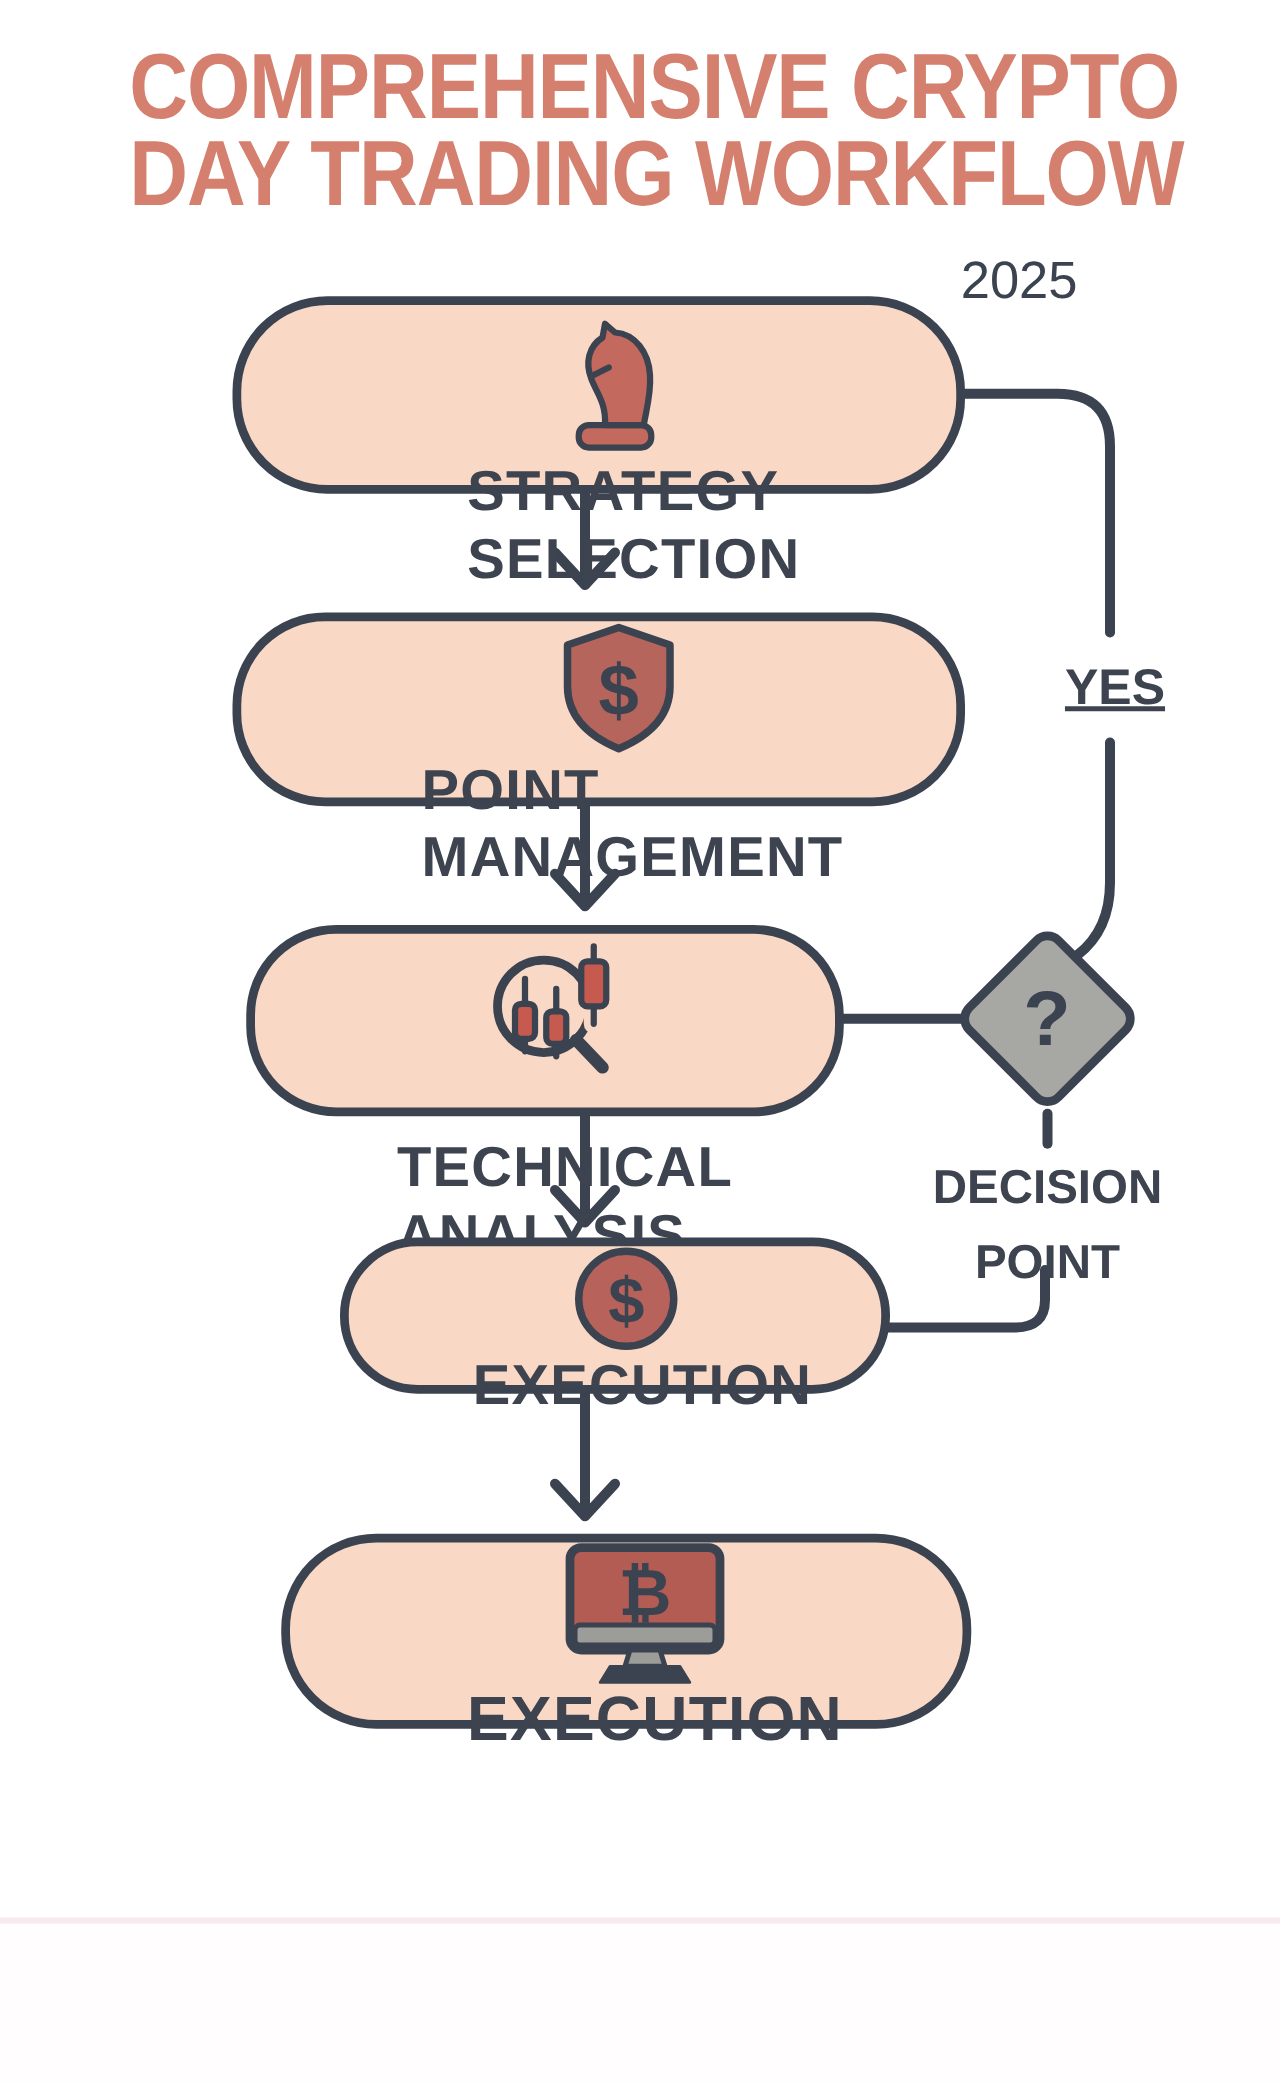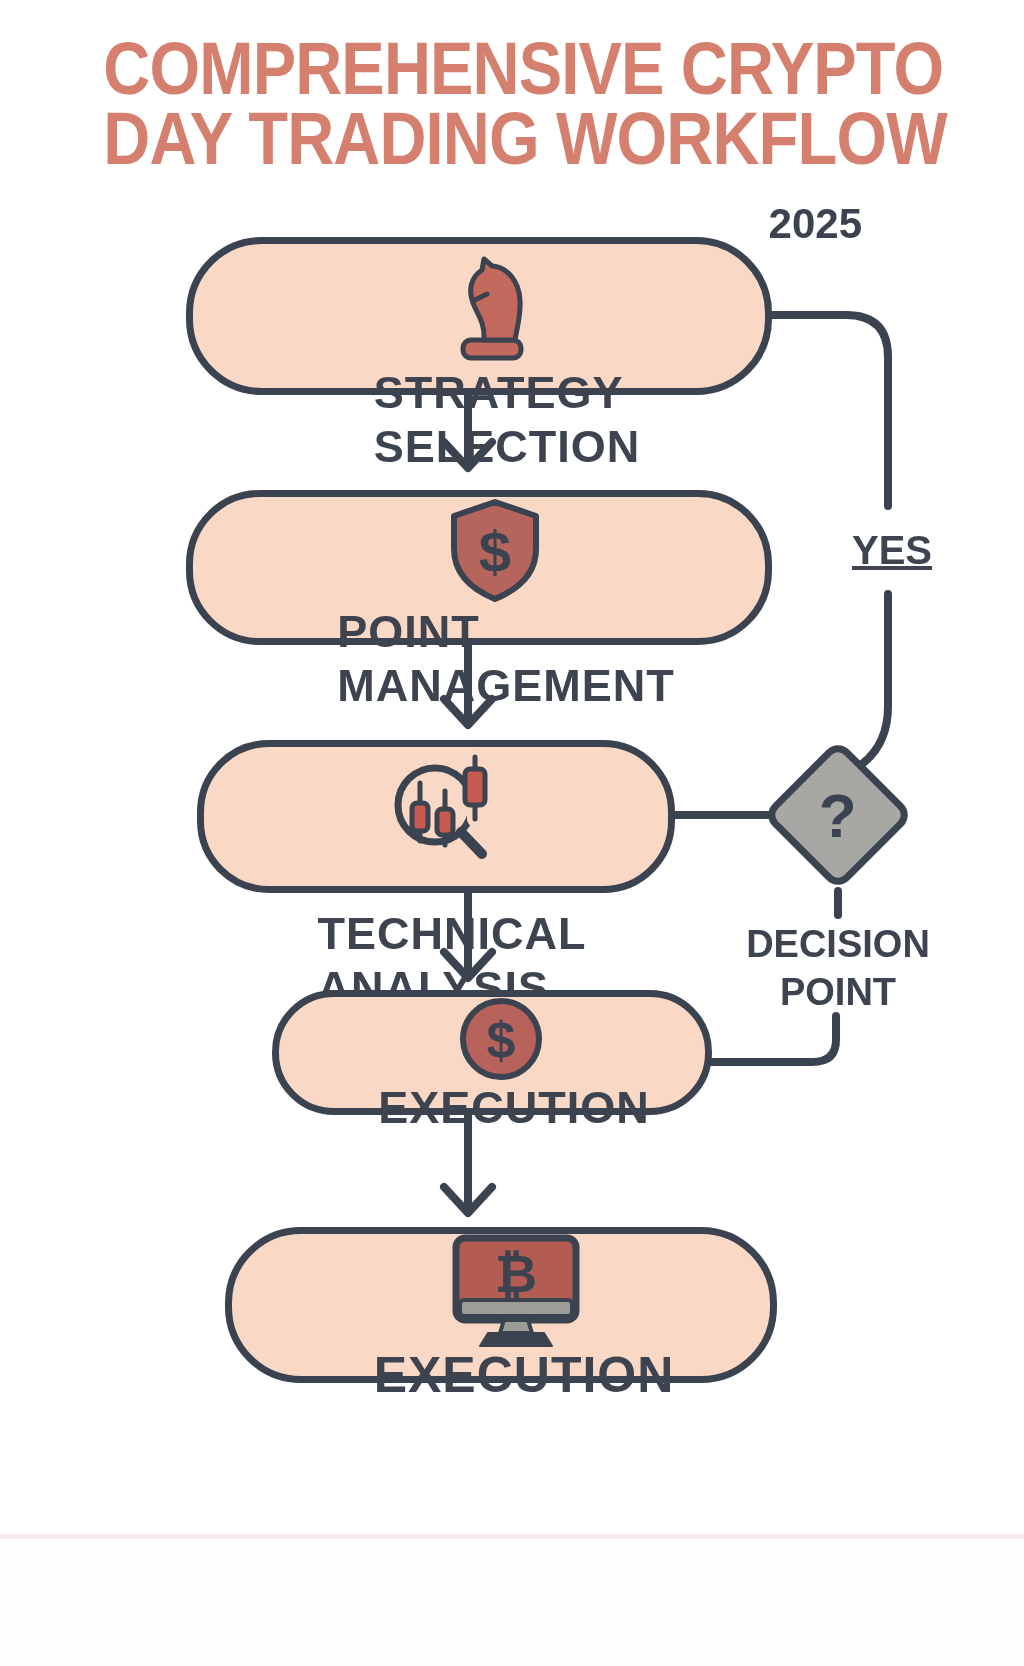--- a/index.html
+++ b/index.html
@@ -8,21 +8,21 @@
     overflow:hidden; font-family:"Liberation Sans", sans-serif;
   }
   
   .title {
     position:absolute; left:52px; top:34px; width:856px; text-align:center;
     color:#d5806e; font-weight:bold; font-size:74px; line-height:70px; letter-spacing:-1px;
   }
   .title .tline { display:block; transform:scaleX(0.88); transform-origin:center; white-space:nowrap; }
   .year {
     position:absolute; left:660px; top:200px; width:202px; text-align:right;
-    font-size:42px; font-weight:bold; color:#3b4350; letter-spacing:0px;
+    font-size:42px; font-weight:normal; color:#3b4350; letter-spacing:0px;
   }
   
   .node {
     position:absolute; box-sizing:border-box; background:#f9d8c5;
     border:7px solid #3b4350; display:flex; align-items:center; z-index:2;flex-direction:column;
   }
   .node .label {
     font-weight:bold; color:#3d4450; font-size:45px; line-height:54px;
     letter-spacing:1px; white-space:pre-line;
   }
@@ -46,21 +46,21 @@
     display:flex; align-items:center; justify-content:center;
   }
   .diamond .q {
     transform:rotate(-45deg); font-size:62px; font-weight:bold; color:#3b4350;
   }
   
   .edge-label {
     position:absolute; font-weight:bold; color:#3d4450; text-align:center; z-index:2;
   }
   #label-yes      { left:842px; top:528px; width:100px; font-size:40px;text-decoration:underline; }
-  #label-decision { left:728px; top:920px; width:220px; font-size:38px; line-height:48px; white-space:pre-line;text-align:center; }
+  #label-decision { left:728px; top:920px; width:220px; font-size:38px; line-height:60px; white-space:pre-line;text-align:center; }
   
   .wires { position:absolute; left:0; top:0; z-index:1; }
   
   .divider { position:absolute; left:0; top:1534px; width:1024px; height:5px; background:#f8eaee; }
   .footer-area { position:absolute; left:0; top:1539px; width:1024px; height:127px; background:#fffdfd; }
 </style>
 </head>
 <body>
 
 <div class="canvas">

